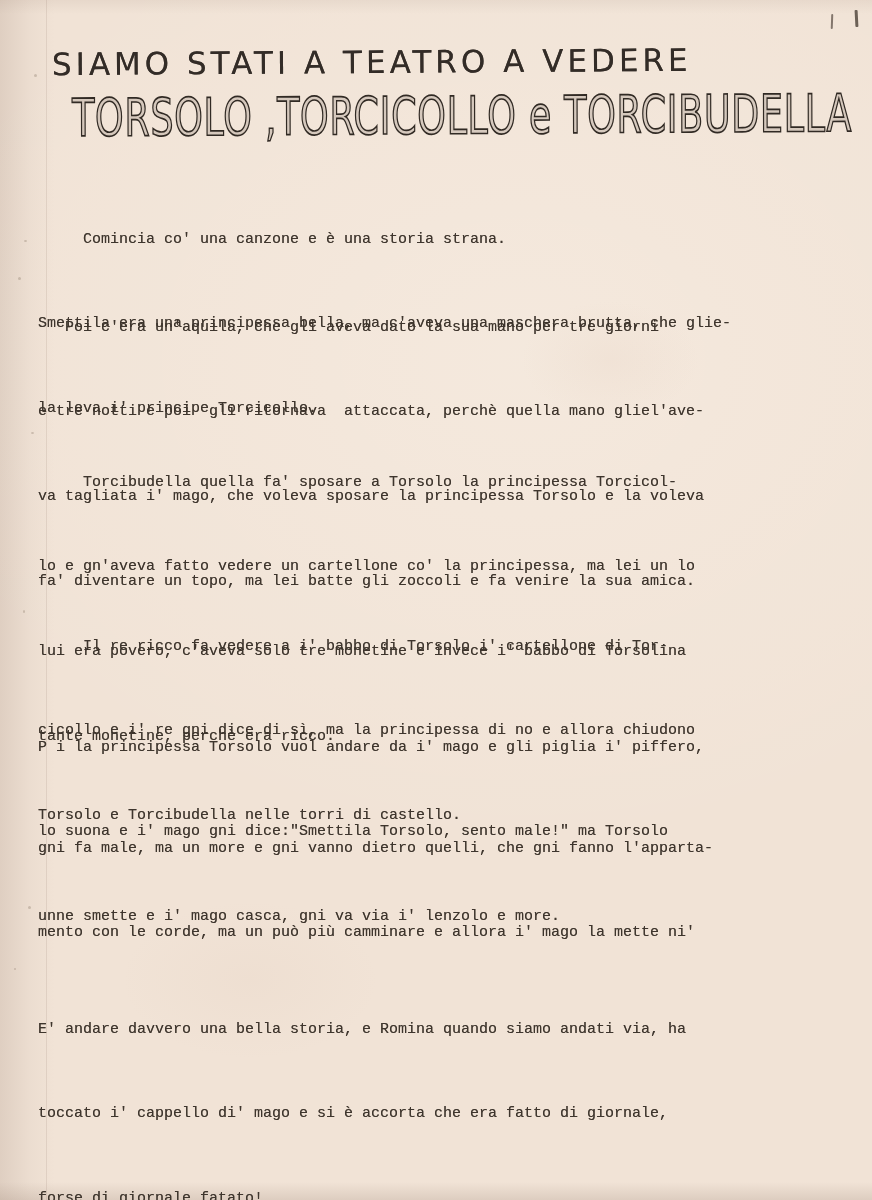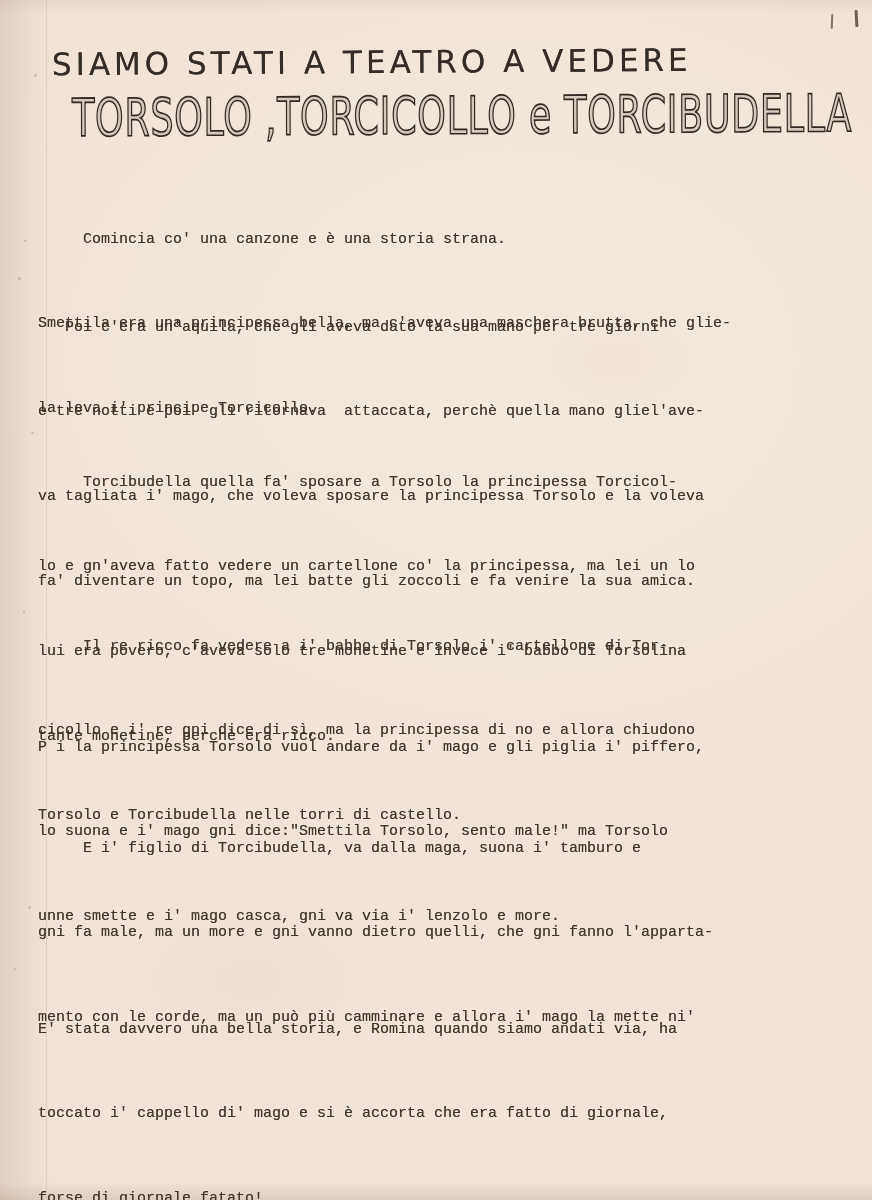--- a/index.html
+++ b/index.html
@@ -127,24 +127,23 @@
     <div>Torsolo e Torcibudella nelle torri di castello.</div>
   </div>
 
   <div class="para" style="top:677px;">
     <div>P i la principessa Torsolo vuol andare da i' mago e gli piglia i' piffero,</div>
     <div>lo suona e i' mago gni dice:"Smettila Torsolo, sento male!" ma Torsolo</div>
     <div>unne smette e i' mago casca, gni va via i' lenzolo e more.</div>
   </div>
 
   <div class="para" style="top:778px;">
-    <div>     E i' figlio di Torcibudella, va dalla maga, suona i' tamburo e</div>
     <div>gni fa male, ma un more e gni vanno dietro quelli, che gni fanno l'apparta-</div>
     <div>mento con le corde, ma un può più camminare e allora i' mago la mette ni'</div>
   </div>
 
   <div class="para" style="top:959px;">
-    <div>E' stata davvero una bella storia, e Romina quando siamo andati via, ha</div>
+    <div>E' andare davvero una bella storia, e Romina quando siamo andati via, ha</div>
     <div>toccato i' cappello di' mago e si è accorta che era fatto di giornale,</div>
     <div>forse di giornale fatato!</div>
   </div>
 
 </div>
 
 </body></html>

